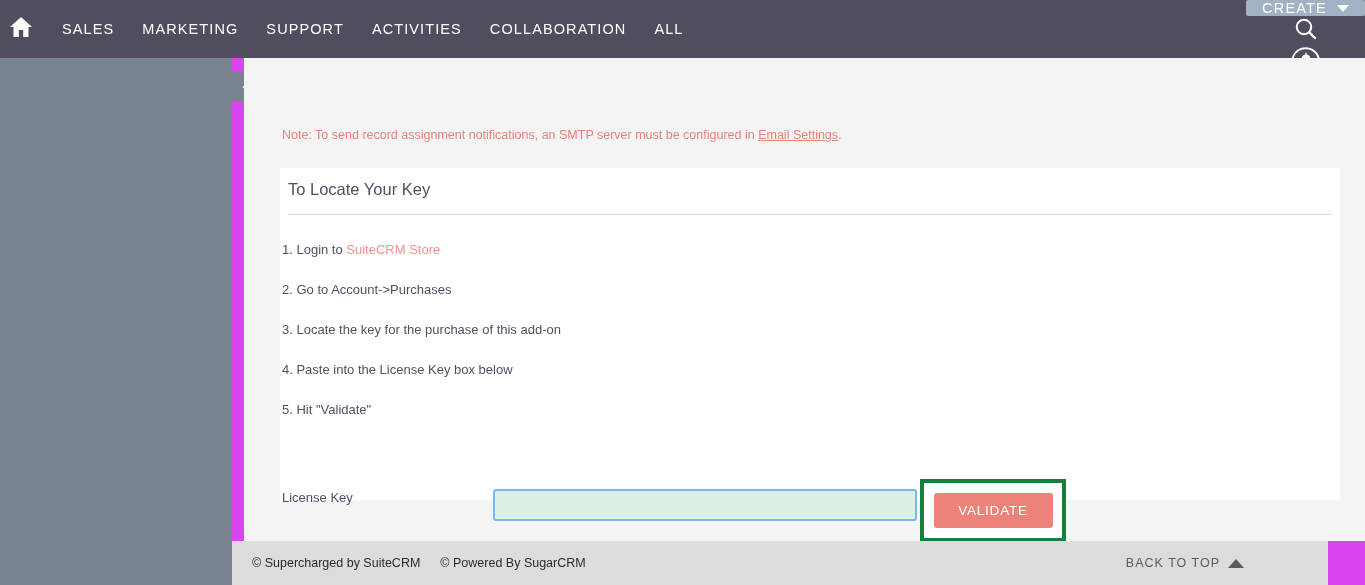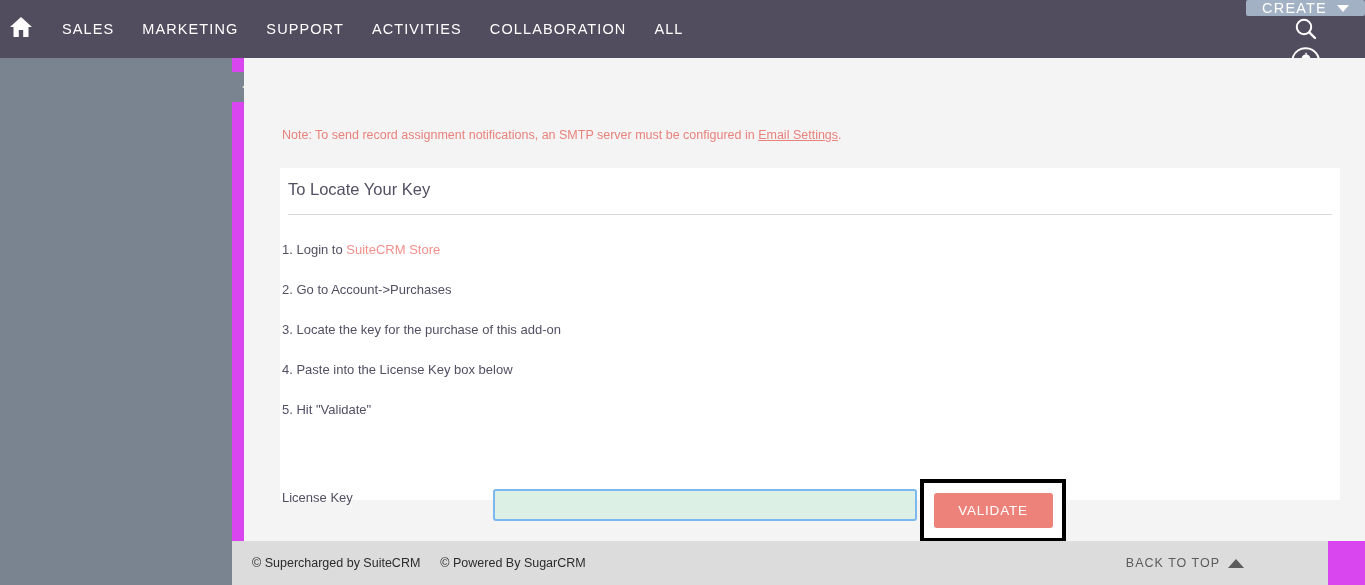--- a/index.html
+++ b/index.html
@@ -246,21 +246,21 @@
     color: #333;
     padding: 0 6px;
     outline: none;
   }
 
   .validate-wrap {
     position: absolute;
     left: 640px; top: 3px;
     width: 146px;
     height: 63px;
-    border: 4px solid #000000;
+    border: 4px solid #15803d;
     background: #ffffff;
     display: flex;
     align-items: center;
     justify-content: center;
   }
 
   .validate-btn {
     background: #ec8279;
     color: #ffffff;
     border: none;

